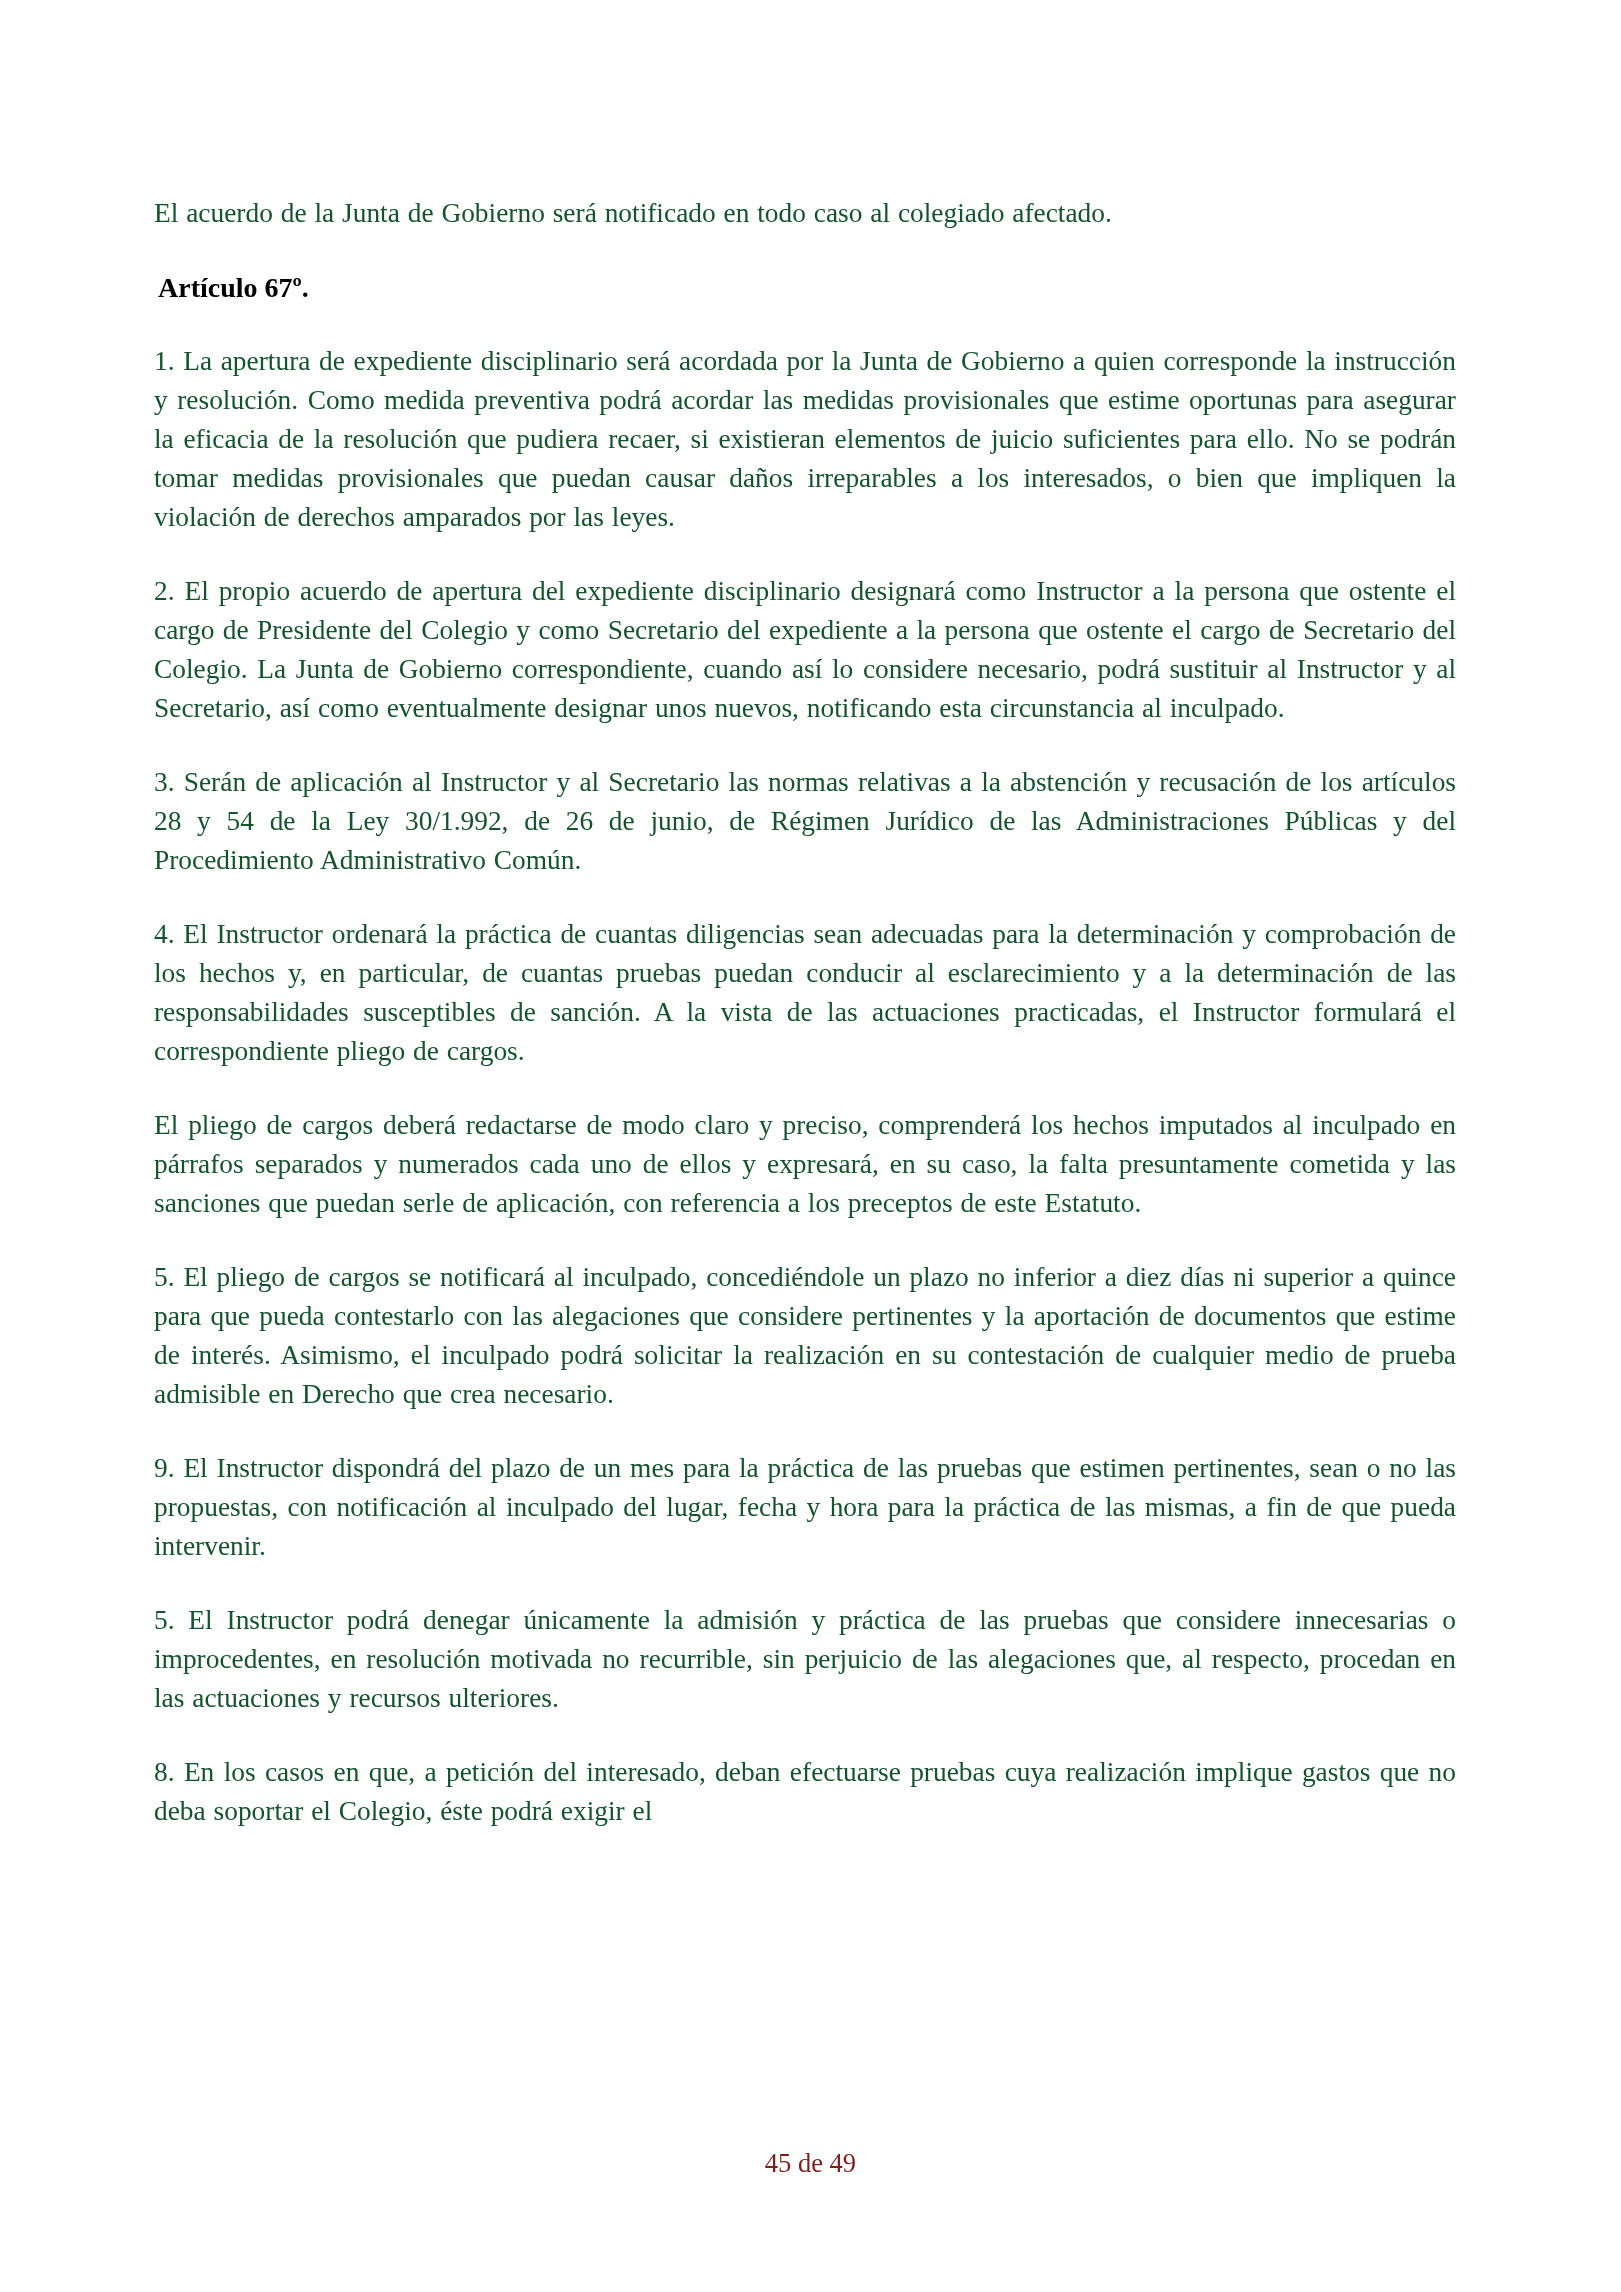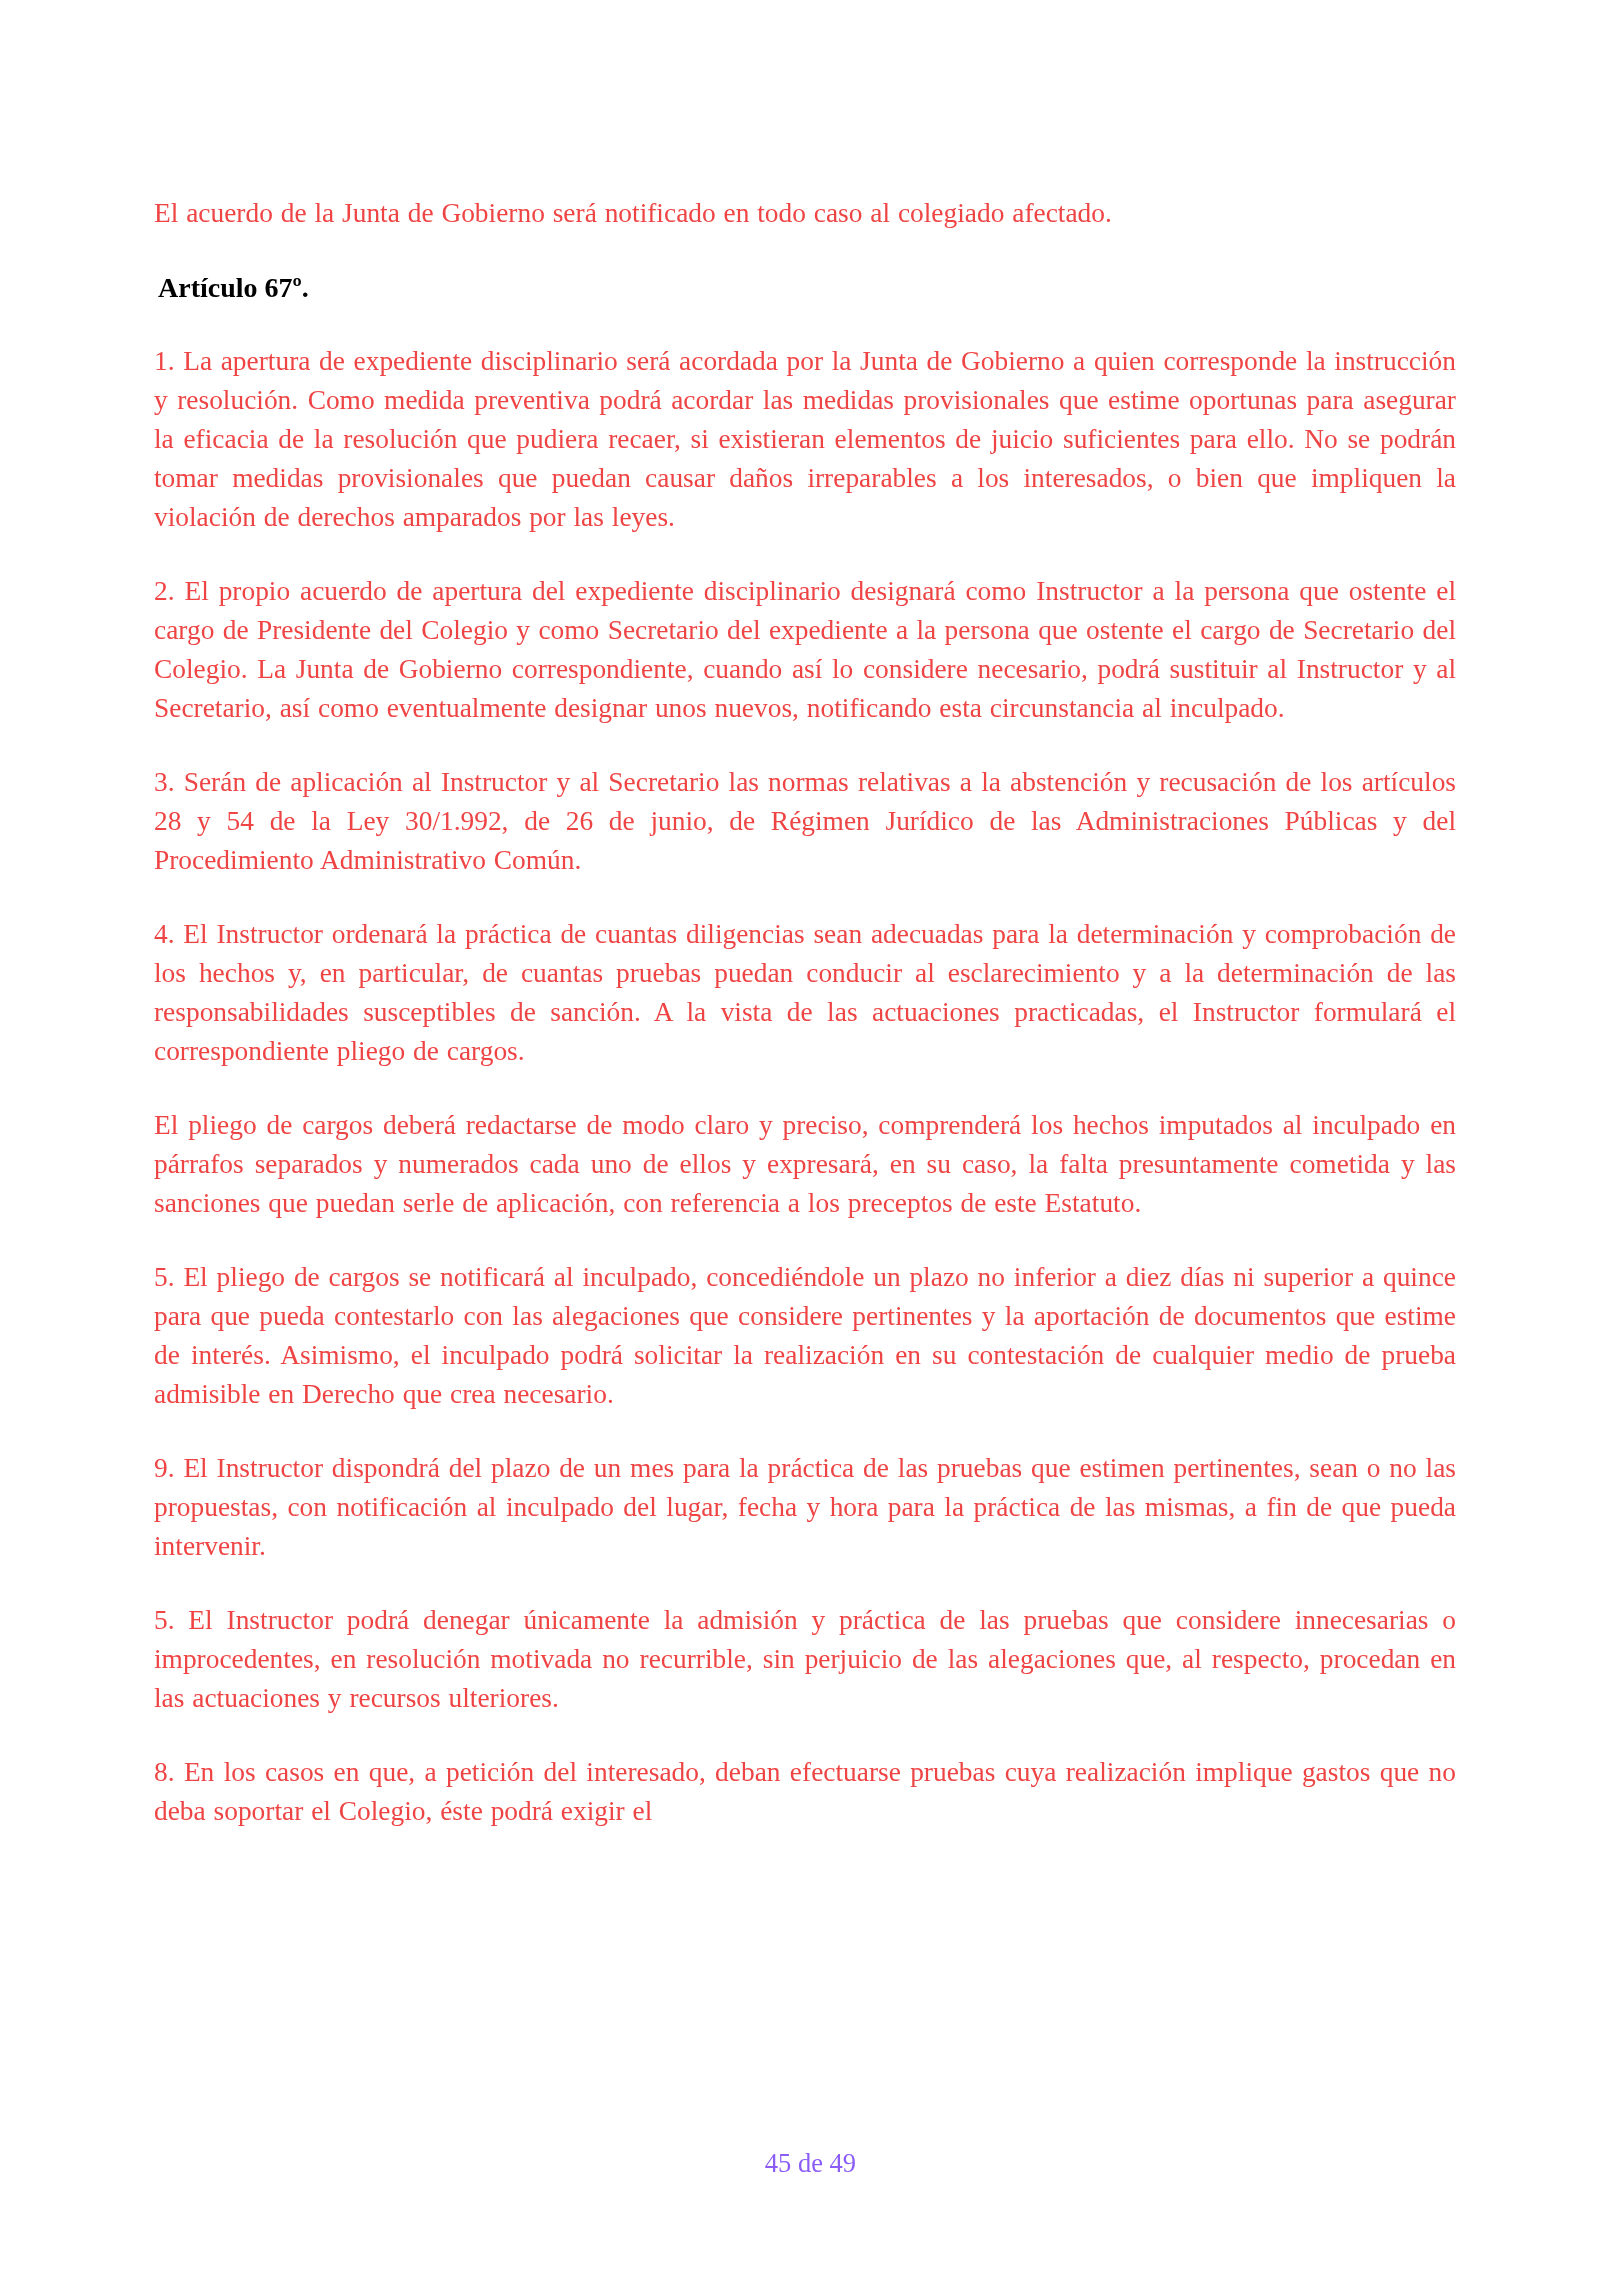--- a/index.html
+++ b/index.html
@@ -14,21 +14,21 @@
     height: 2293px;
     background: #ffffff;
     box-sizing: border-box;
     padding: 194px 153px 0 154px;
     overflow: hidden;
   }
   .body-text {
     font-family: "Liberation Serif", "DejaVu Serif", serif;
     font-size: 27.4px;
     line-height: 39px;
-    color: #ef4444;
+    color: #14532d;
     text-align: justify;
     margin: 0 12px 35px 0;
     word-spacing: 1px;
   }
   .heading {
     font-family: "Liberation Serif", "DejaVu Serif", serif;
     font-size: 28px;
     line-height: 39px;
     font-weight: bold;
     color: #000000;
@@ -36,21 +36,21 @@
   }
   .page-footer {
     position: absolute;
     top: 2148px;
     left: 0;
     width: 100%;
     text-align: center;
     font-family: "Liberation Serif", "DejaVu Serif", serif;
     font-size: 26.5px;
     line-height: 31px;
-    color: #8b5cf6;
+    color: #7f1d1d;
   }
 </style>
 </head>
 <body>
 
 <div class="page">
 
   <p class="body-text">El acuerdo de la Junta de Gobierno será notificado en todo caso al colegiado afectado.</p>
 
   <h2 class="heading">Artículo 67º.</h2>

